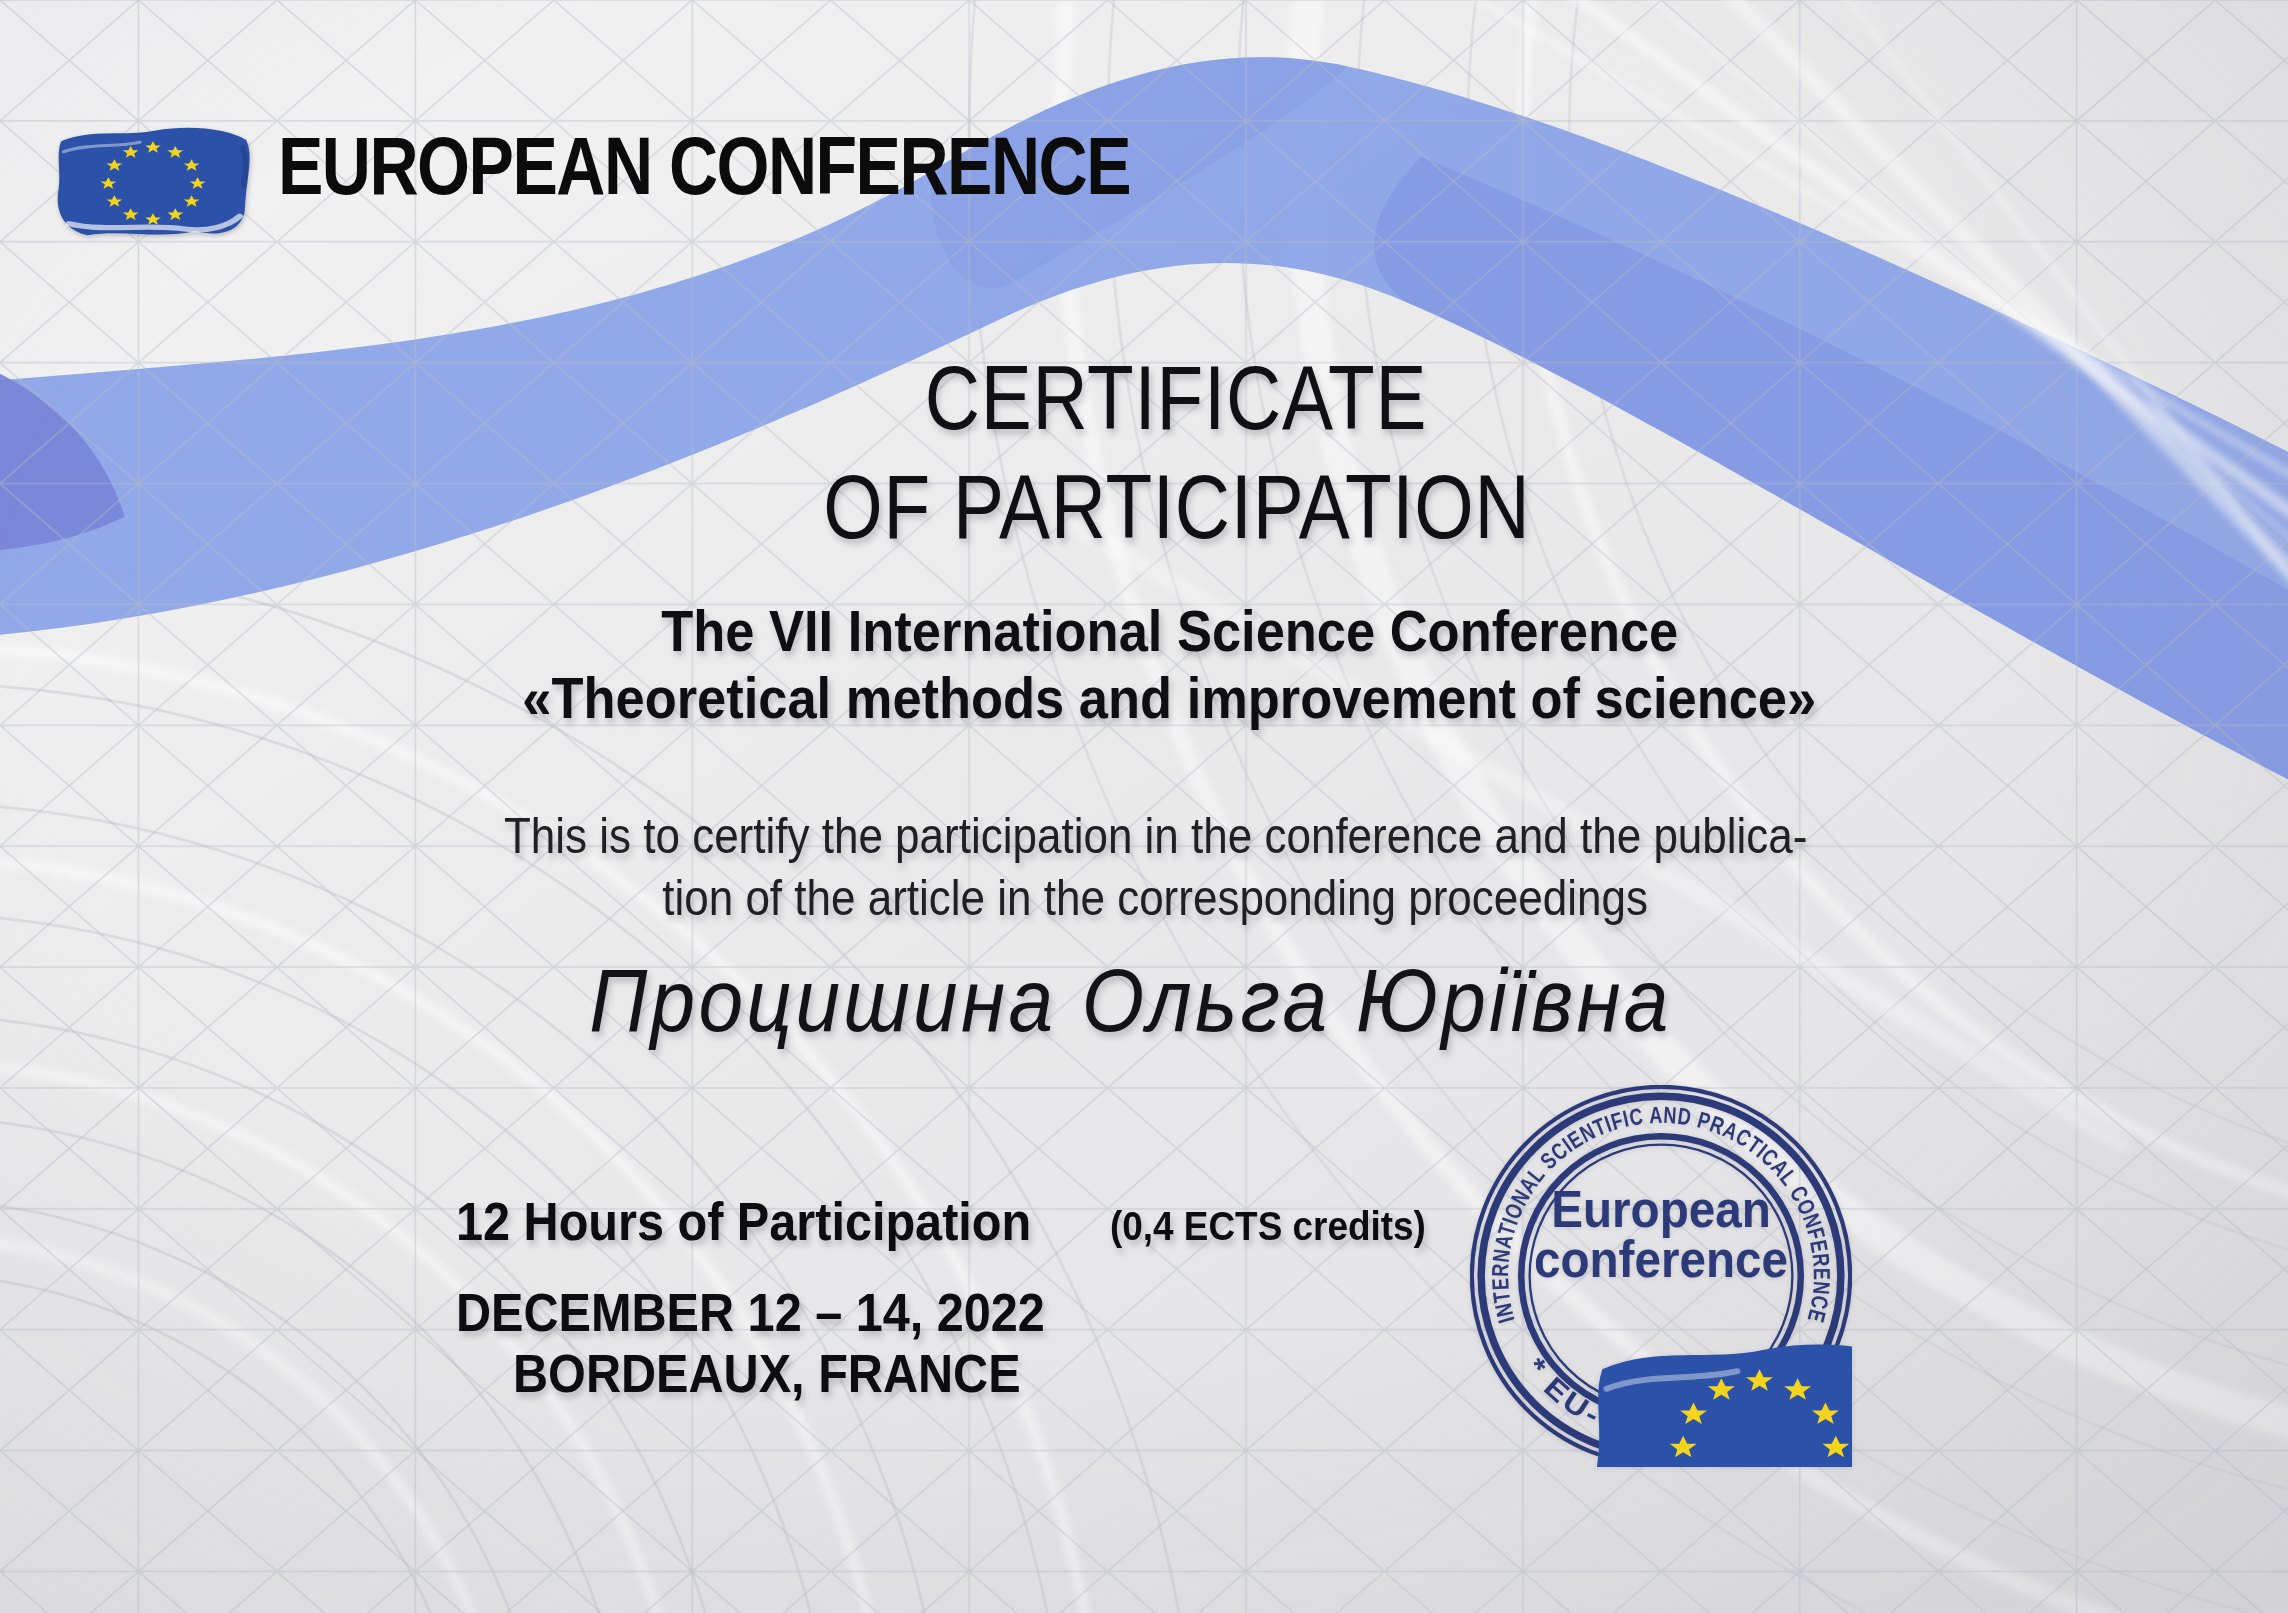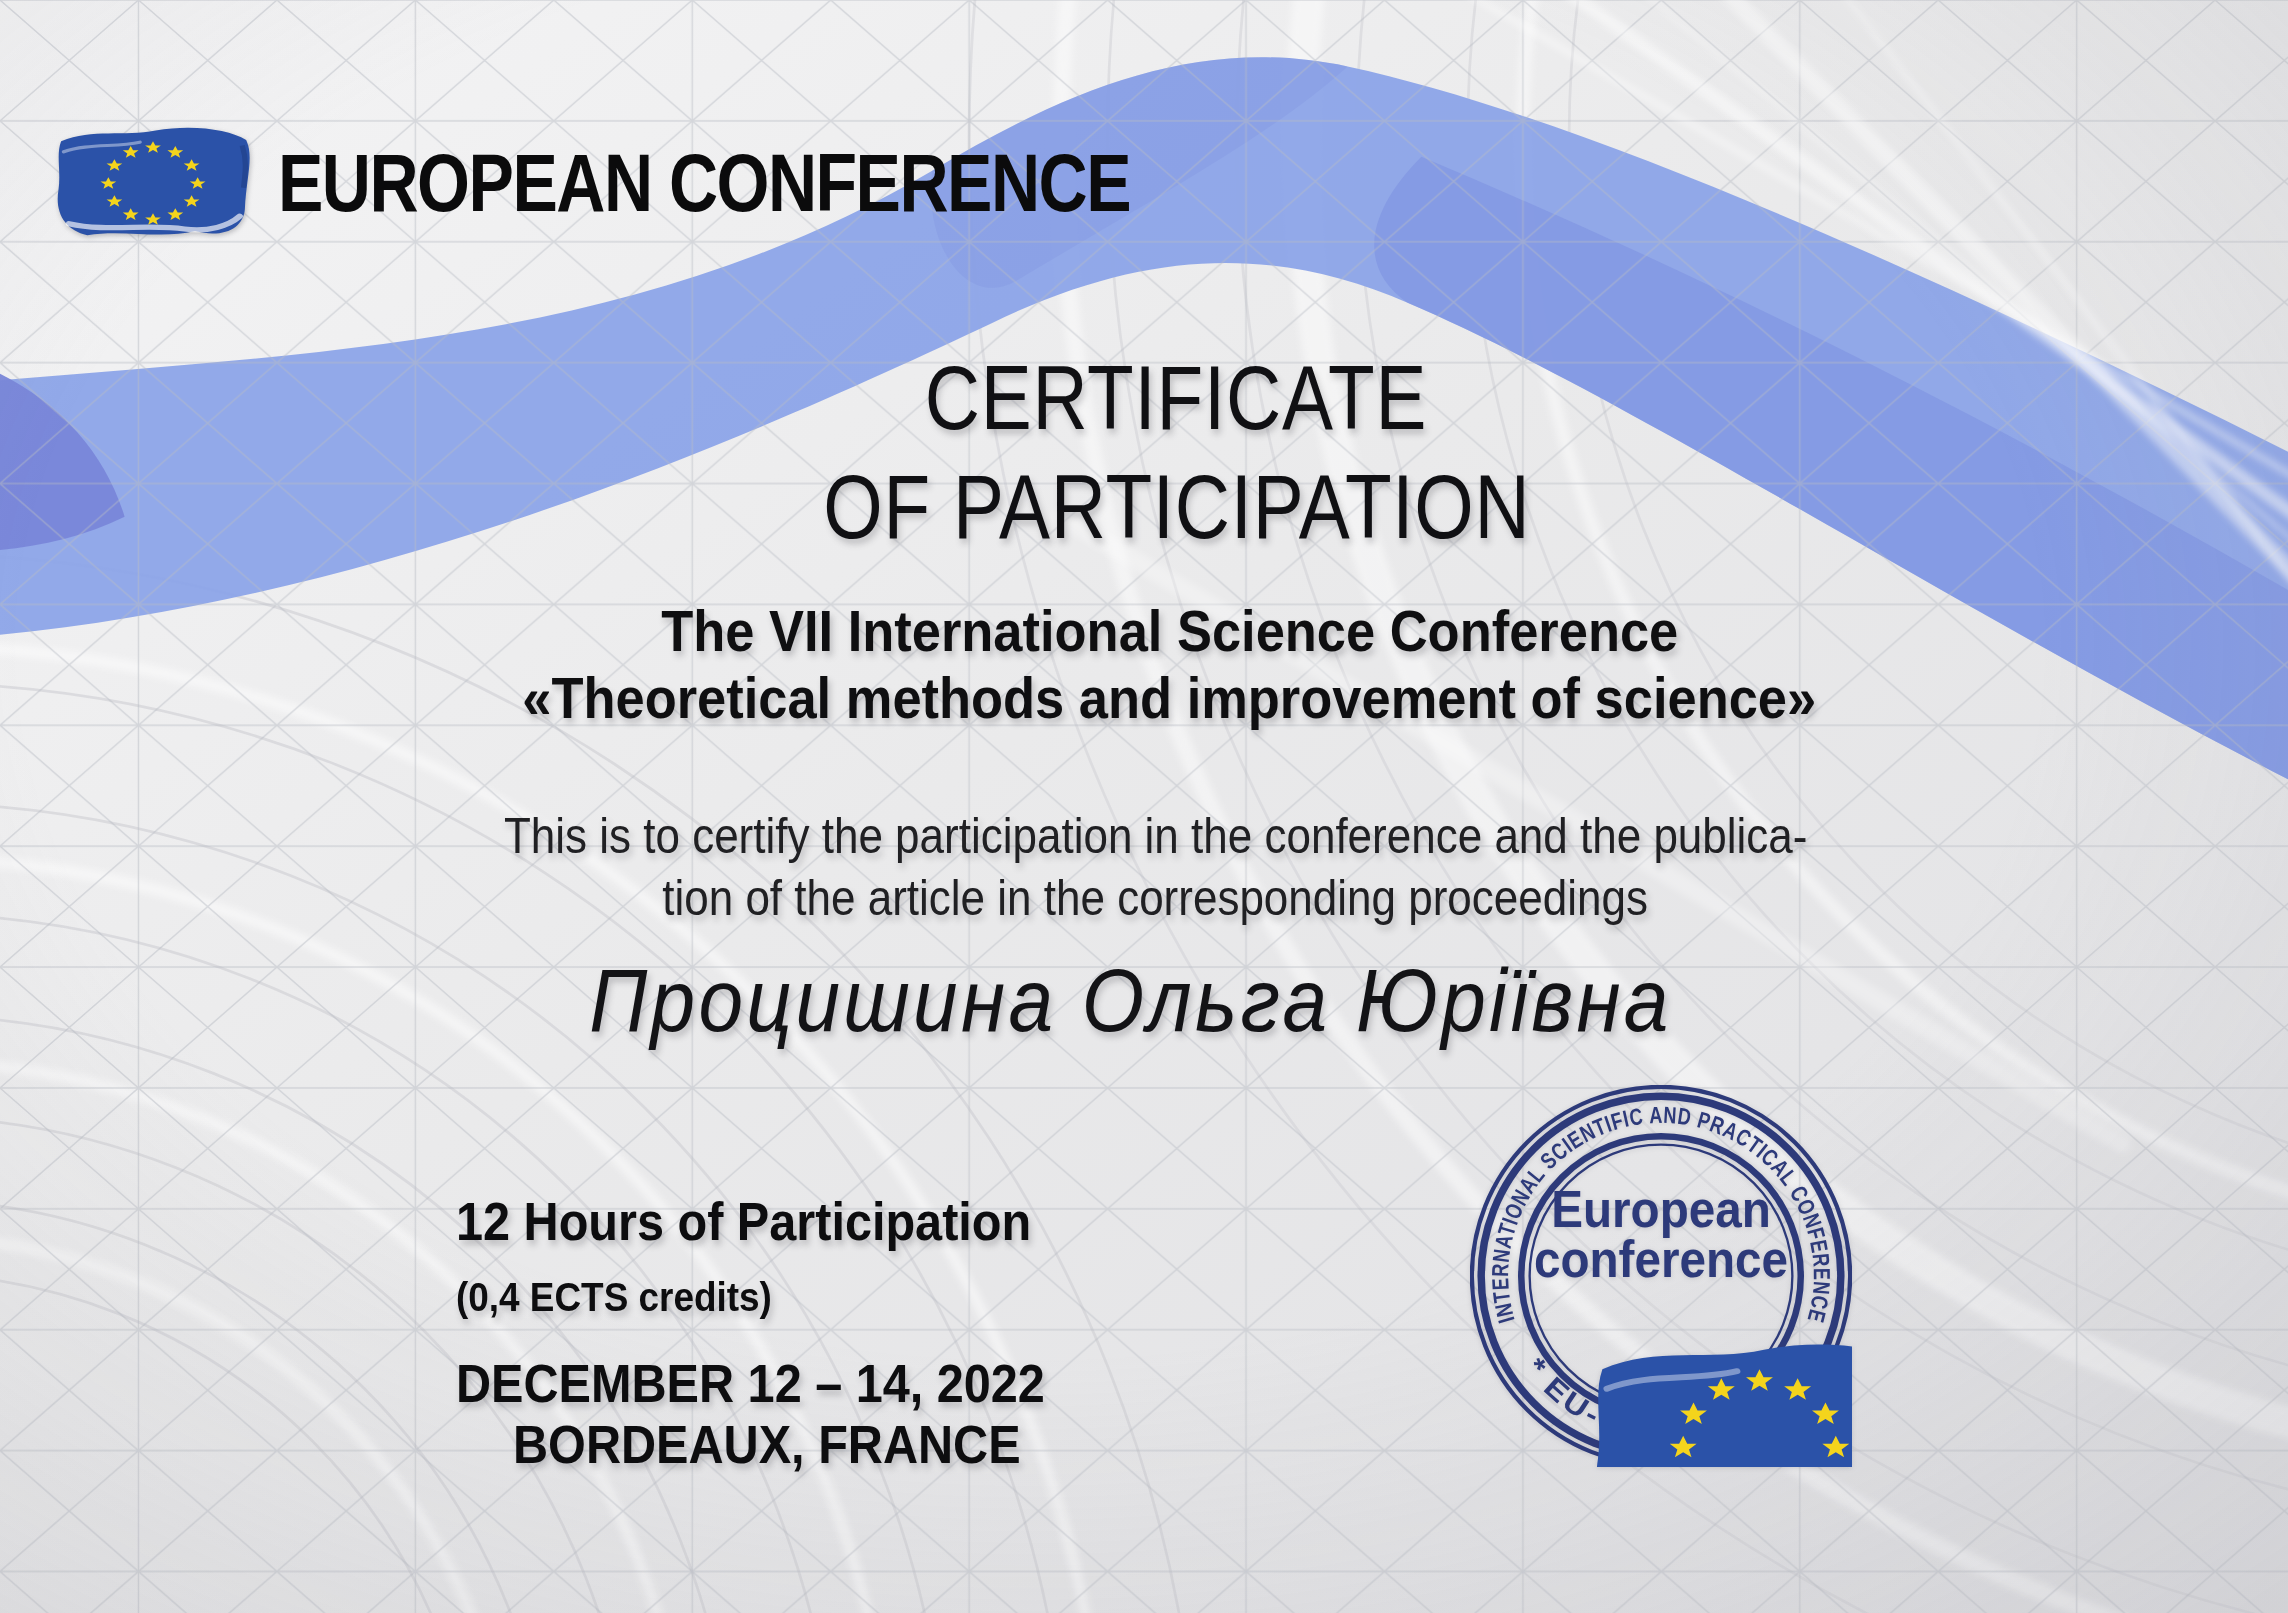--- a/index.html
+++ b/index.html
@@ -8,21 +8,21 @@
     font-family:"Liberation Sans",sans-serif;background:#ebebec;
   }
   .bg{position:absolute;inset:0;width:100%;height:100%;}
   .layer{position:absolute;left:0;width:100%;}
   .shadowtxt{text-shadow:2.8px 4.6px 6.5px rgba(90,90,95,.30);}
   .line{display:block;}
   .cond{display:inline-block;white-space:nowrap;transform-origin:center;}
   .condL{display:inline-block;white-space:nowrap;transform-origin:left center;}
 
   
-  .logo{position:absolute;left:48px;top:120px;display:flex;align-items:center;gap:20px;}
+  .logo{position:absolute;left:48px;top:120px;display:flex;gap:20px;}
   .logo-flag{display:block;filter:drop-shadow(1.8px 2.8px 2.8px rgba(80,80,90,.35));}
   .logo-text{font-size:81px;font-weight:700;color:#0b0b0c;letter-spacing:-1.8px;
              transform:scaleX(.84);transform-origin:left center;white-space:nowrap;}
 
   
   .title{top:343px;text-align:center;transform:translateX(32px);
          font-size:91px;font-weight:400;line-height:109px;color:#101013;}
   .title .cond{transform:scaleX(.84);letter-spacing:0.9px;}
 
   
@@ -35,21 +35,21 @@
            font-size:50px;font-weight:400;line-height:62px;color:#202023;}
   .certify .cond{transform:scaleX(.88);}
 
   
   .name{top:949px;text-align:center;transform:translateX(-14px);
         font-size:89px;font-style:italic;font-weight:400;letter-spacing:3.7px;color:#131316;}
   .name .cond{transform:scaleX(.90);}
 
   
   .details{position:absolute;left:456px;top:1191px;color:#0d0d0f;}
-  .d1{display:flex;align-items:baseline;gap:14.8px;line-height:61px;flex-direction:column;}
+  .d1{display:flex;align-items:baseline;gap:14.8px;line-height:61px;}
   .hours{font-size:54px;font-weight:700;}
   .ects{font-size:41px;font-weight:700;}
   .d2{margin-top:25px;font-size:54px;font-weight:700;line-height:61px;}
   .d3{margin-top:0;margin-left:57px;font-size:54px;font-weight:700;line-height:61px;}
   .details .condL{transform:scaleX(.90);}
 
   
   .stamp{position:absolute;left:1470px;top:1085px;width:382px;height:382px;
          filter:drop-shadow(0.9px 1.8px 2.8px rgba(60,60,80,.18));}
   .st-arc-top{font-size:25px;font-weight:700;letter-spacing:1px;}

